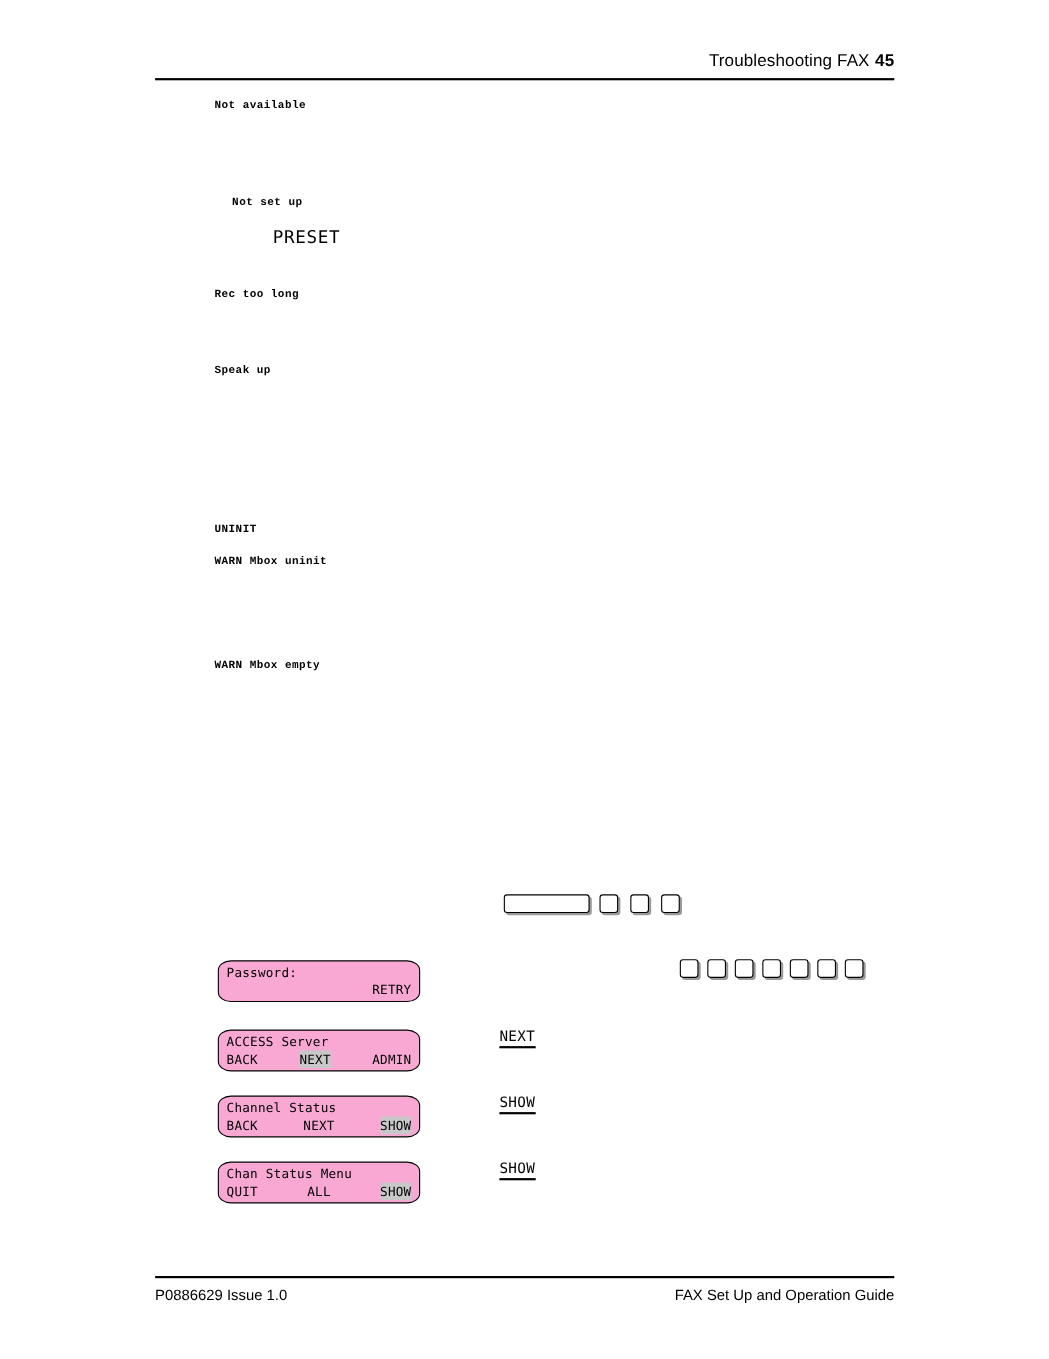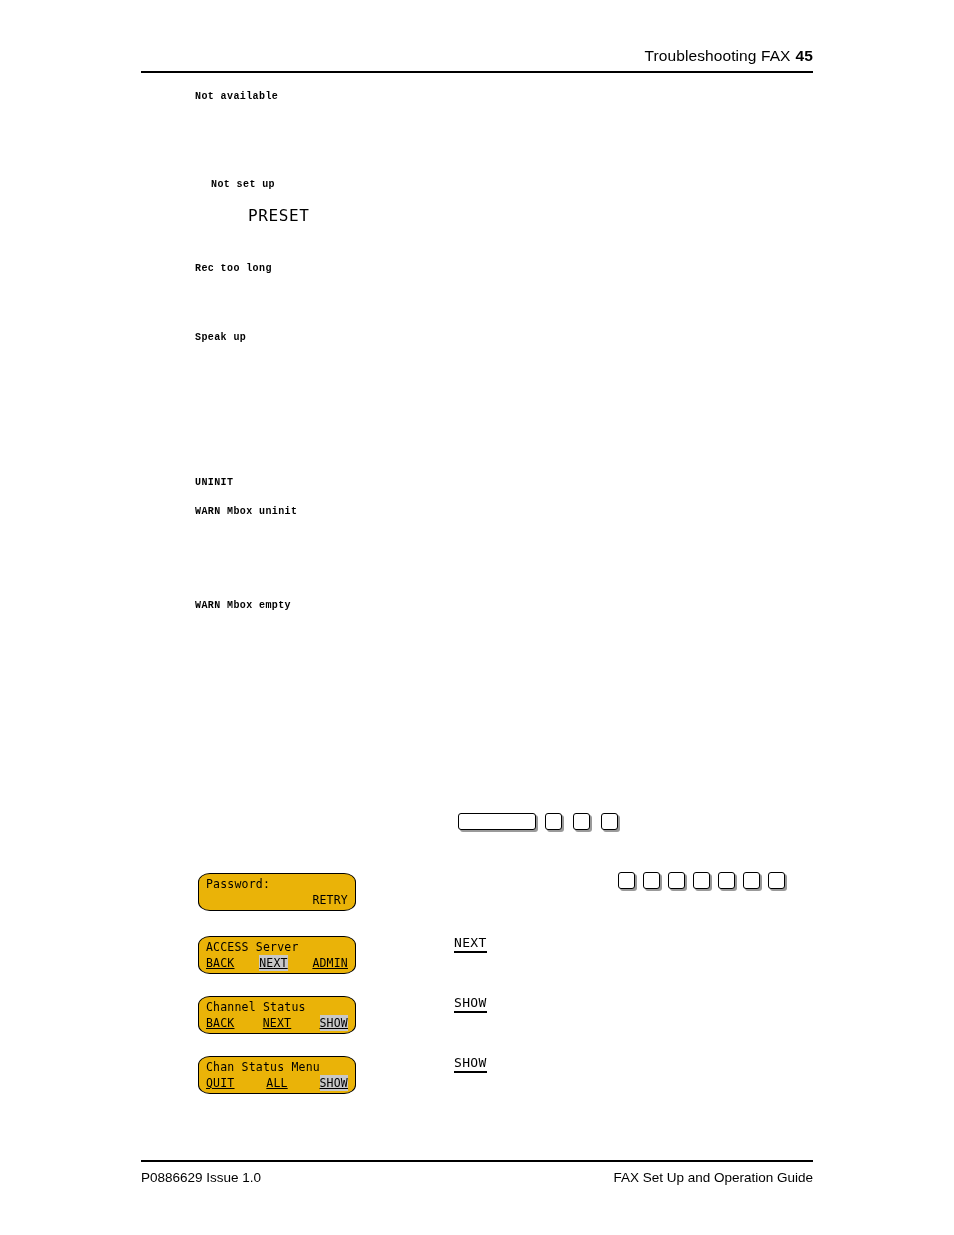--- a/index.html
+++ b/index.html
@@ -87,25 +87,25 @@
     border: 1.5px solid #000000;
     border-radius: 3px;
     background: #ffffff;
     box-shadow: 2px 2px 0 0 #9a9a9a;
   }
 
   
   .lcd {
     position: absolute;
     box-sizing: border-box;
-    width: 158px;
+    width: 184px;
     height: 38px;
     border: 1.5px solid #000000;
     border-radius: 12px / 9px;
-    background: #eab308;
+    background: #f9a8d4;
     padding: 2px 7px 0 7px;
     font-family: "DejaVu Sans Mono", monospace;
     font-size: 11.5px;
     line-height: 16px;
     letter-spacing: 0.2px;
     overflow: hidden;
   }
   .lcd-line {
     display: block;
     white-space: pre;
@@ -115,21 +115,20 @@
     text-align: right;
   }
   .lcd-softkeys {
     display: flex;
     justify-content: space-between;
     white-space: pre;
     height: 16px;
   }
   .lcd-softkeys > span {
     display: inline-block;
-    text-decoration: underline;
   }
   .hl {
     background: #c8c8c8;
   }
 
   
   .callout {
     position: absolute;
     font-family: "DejaVu Sans Mono", monospace;
     font-size: 13px;

